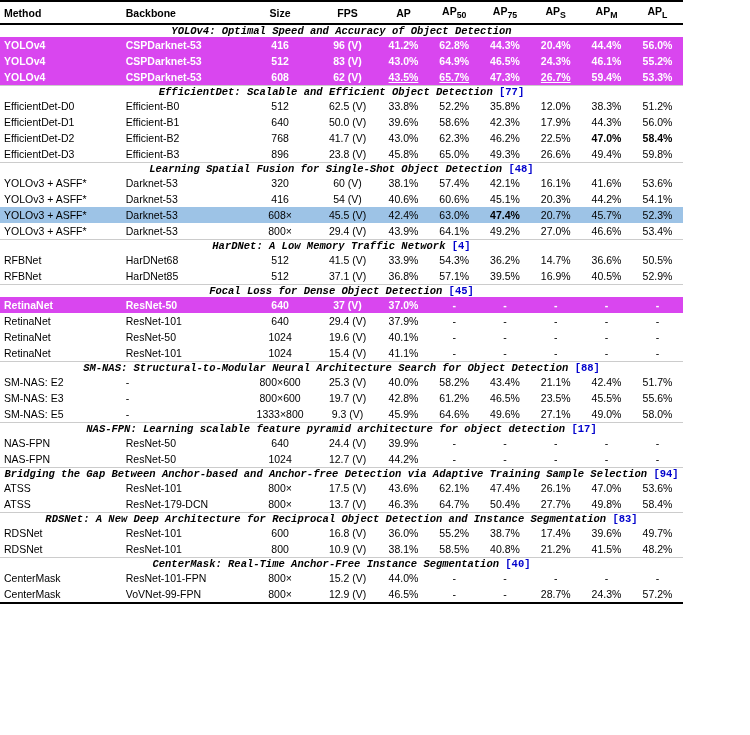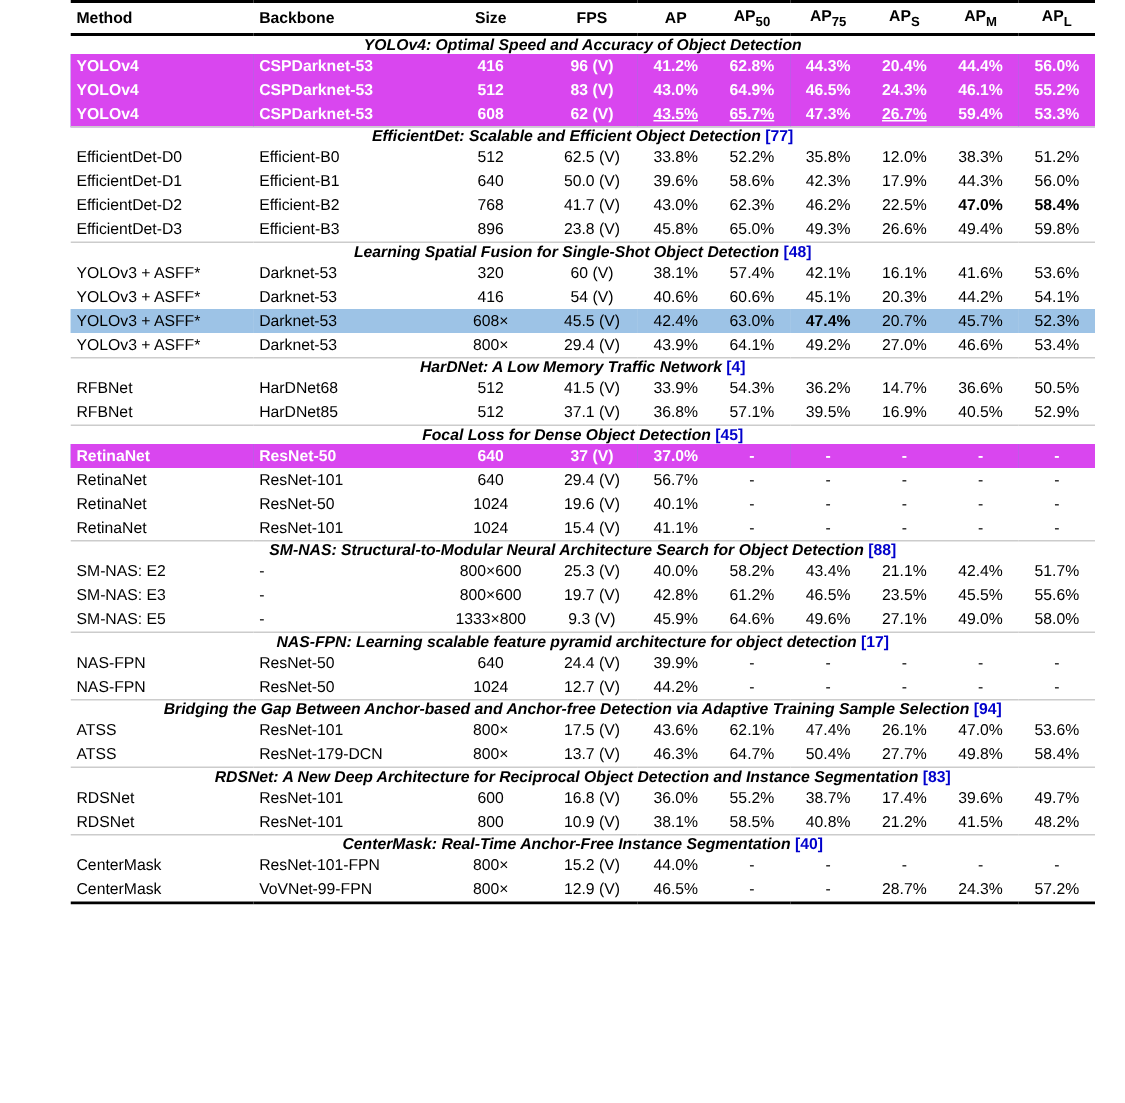--- a/index.html
+++ b/index.html
@@ -5,21 +5,20 @@
     * { margin: 0; padding: 0; box-sizing: border-box; }
     body {
       font-family: Arial, sans-serif;
       font-size: 11px;
       background: #fff;
       width: 750px;
     }
     .table-container {
       width: 683px;
       overflow: hidden;
-      margin-left: 47px;
     }
     table {
       width: 100%;
       border-collapse: collapse;
       font-size: 10.5px;
     }
     th {
       background: #fff;
       font-weight: bold;
       padding: 3px 4px;
@@ -35,20 +34,21 @@
       white-space: nowrap;
     }
     td.left-align { text-align: left; }
     tr.section-header td {
       text-align: center;
       font-style: italic;
       font-weight: normal;
       background: #fff;
       border-top: 1px solid #ccc;
       padding: 0 0;
+      font-family: Liberation Mono, monospace;
     }
     tr.section-header td span.bracket {
       font-style: normal;
       color: #0000cc;
       font-weight: bold;
     }
     .row-blue {
       background-color: #4472c4;
       color: #fff;
       font-weight: bold;
@@ -259,21 +259,21 @@
           <td>-</td>
           <td>-</td>
           <td>-</td>
           <td>-</td>
         </tr>
         <tr>
           <td class="left-align">RetinaNet</td>
           <td class="left-align">ResNet-101</td>
           <td>640</td>
           <td>29.4 (V)</td>
-          <td>56.7%</td>
+          <td>37.9%</td>
           <td>-</td>
           <td>-</td>
           <td>-</td>
           <td>-</td>
           <td>-</td>
         </tr>
         <tr>
           <td class="left-align">RetinaNet</td>
           <td class="left-align">ResNet-50</td>
           <td>1024</td>

